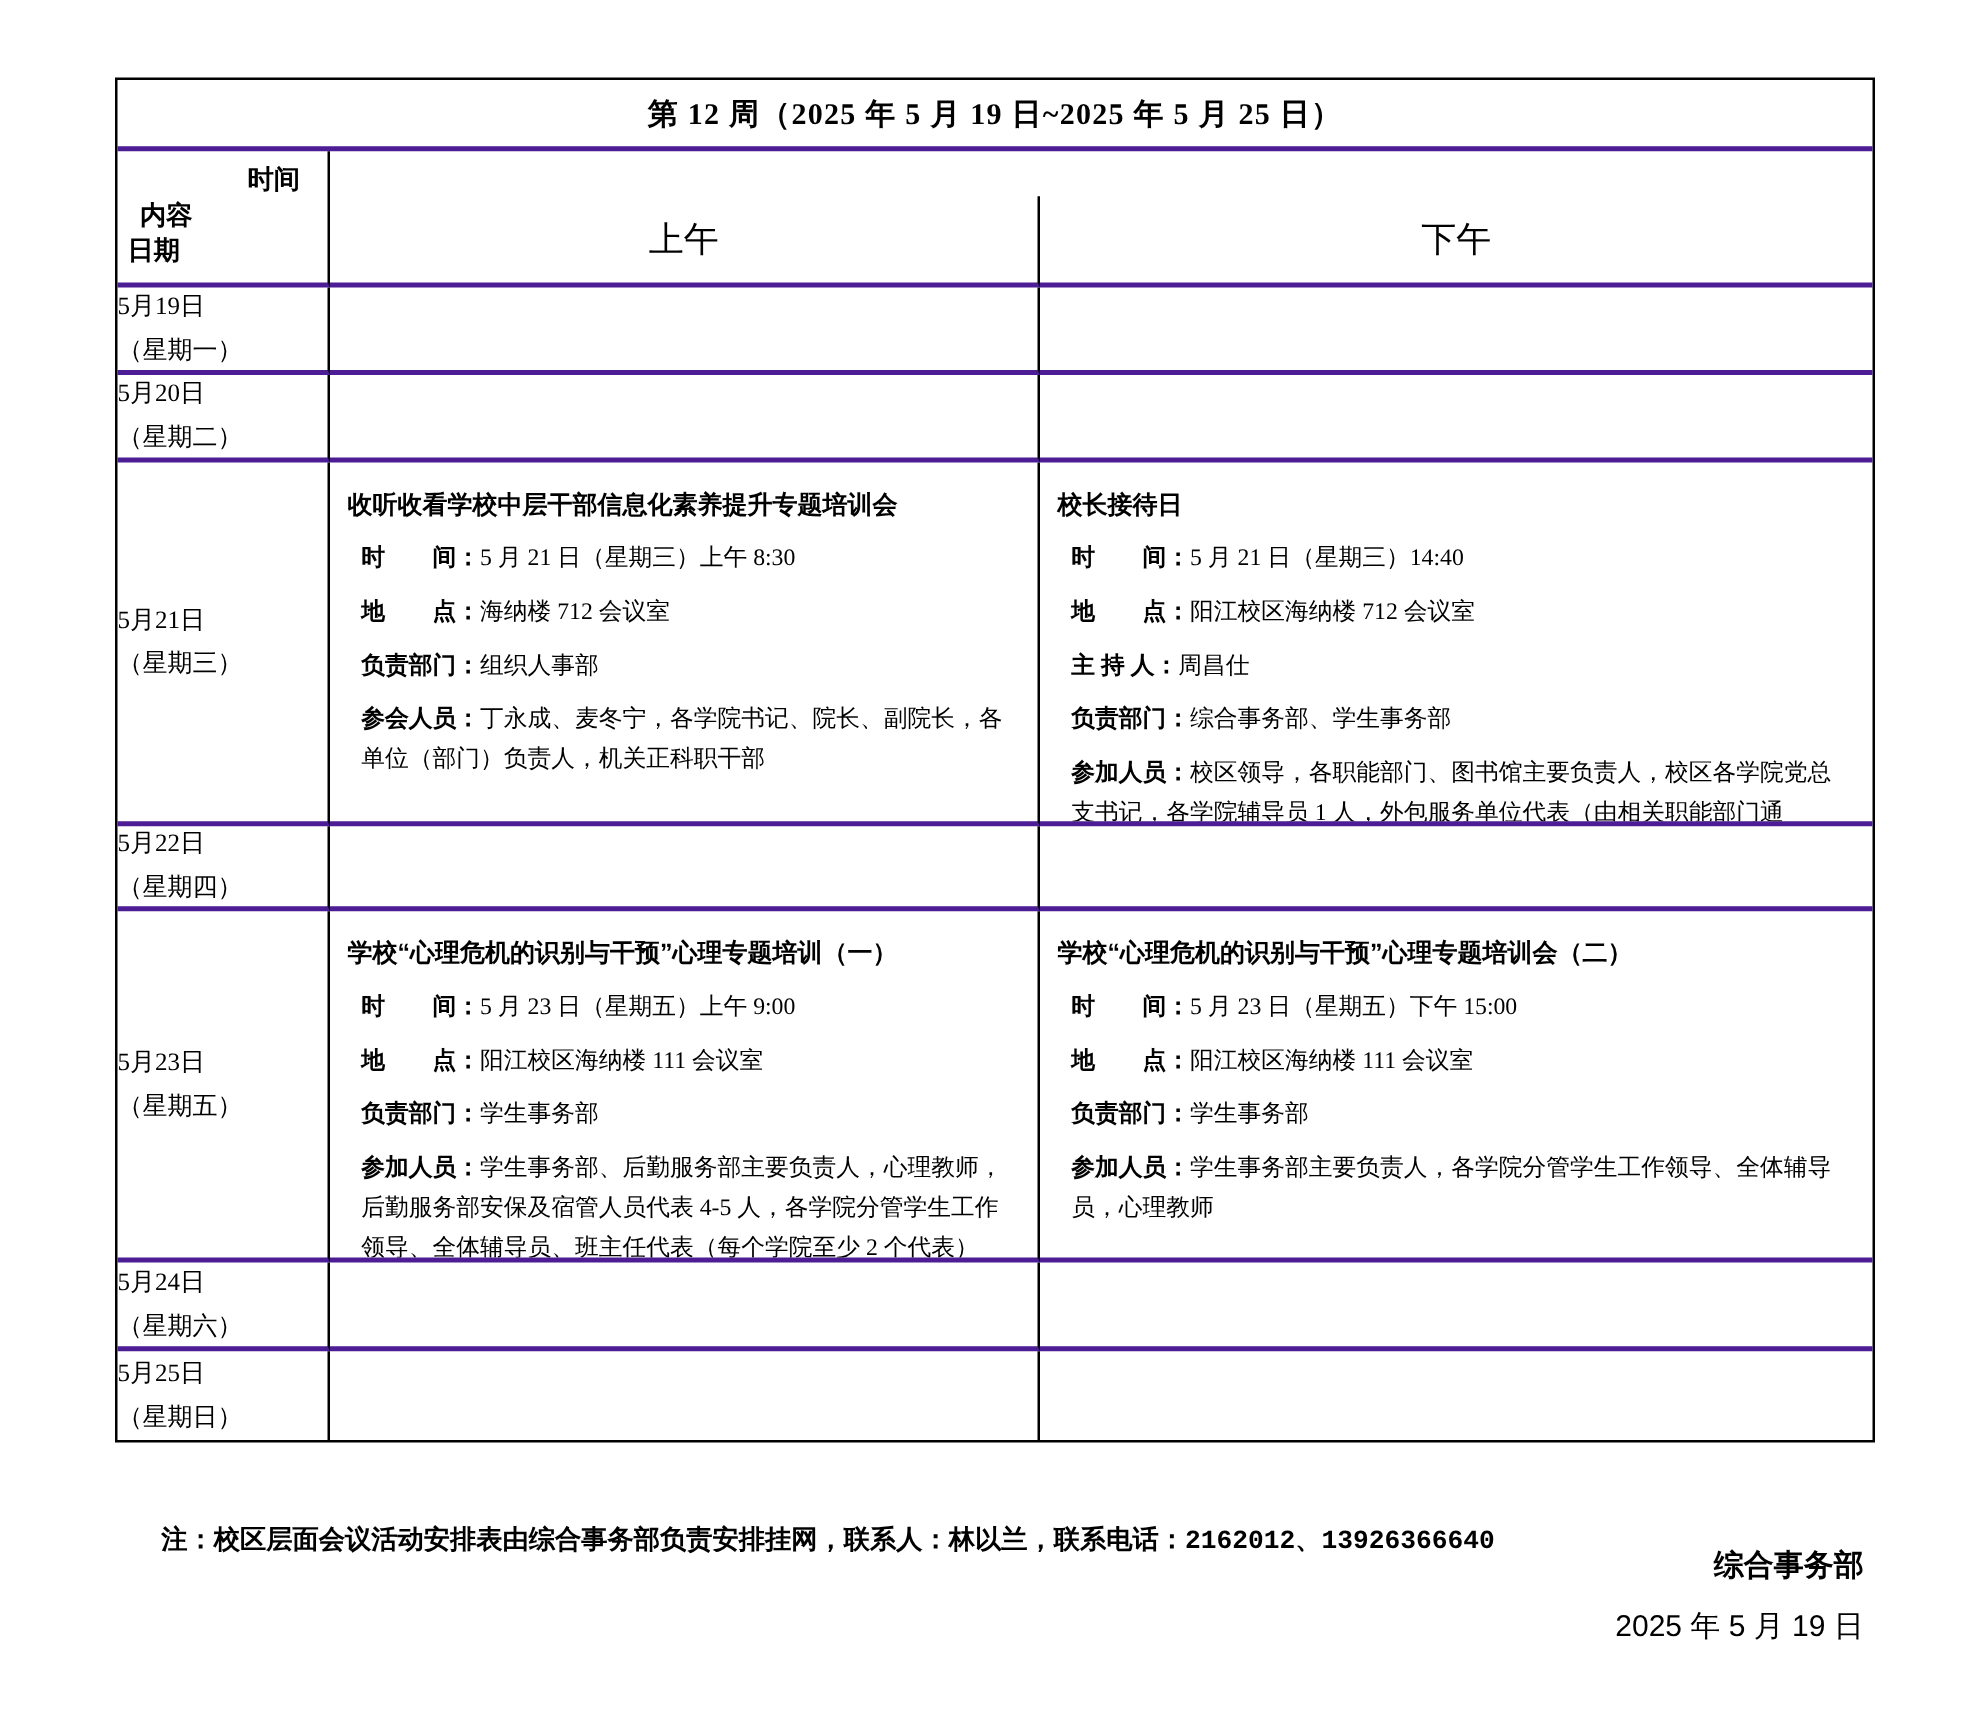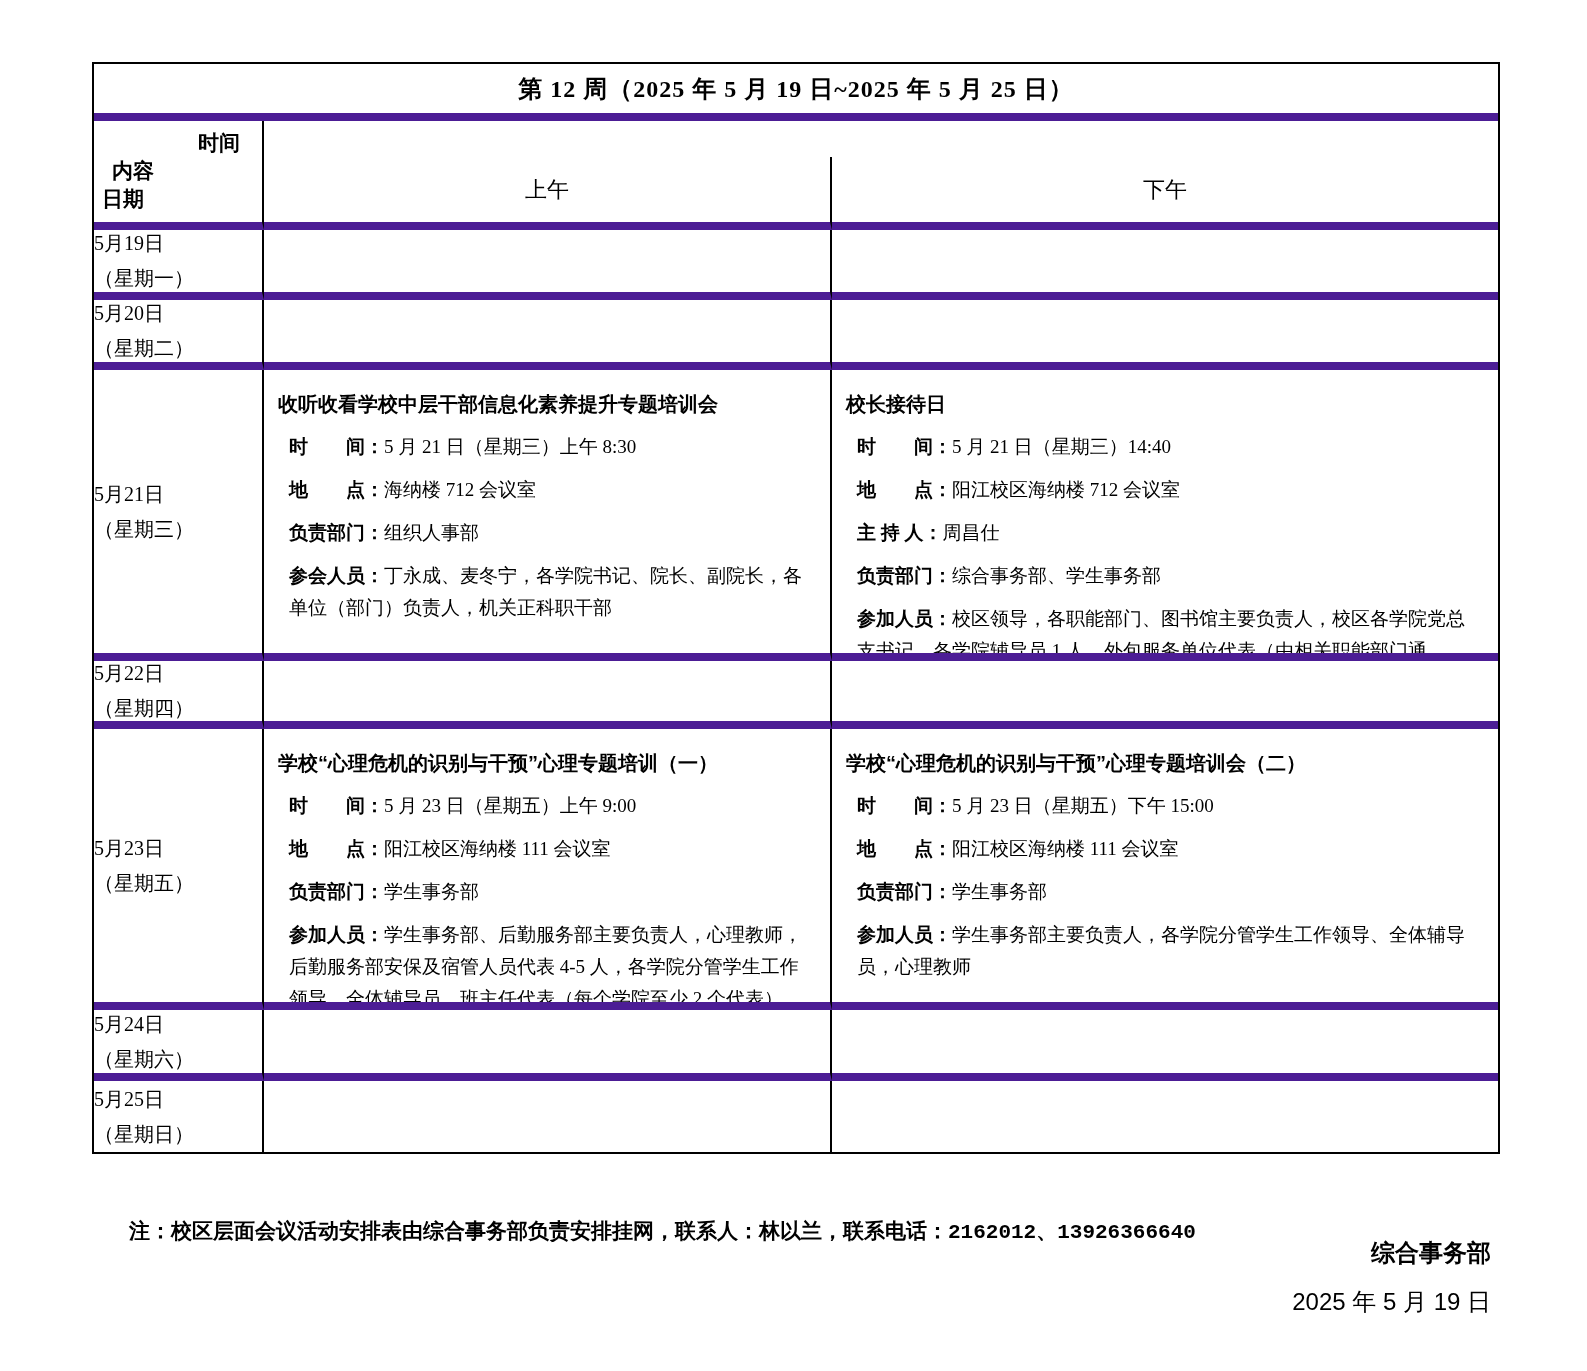--- a/index.html
+++ b/index.html
@@ -8,40 +8,40 @@
     font-family:"Liberation Serif","DejaVu Serif",serif;color:#000;
   }
   .sched-table{
     position:absolute;left:92px;top:62px;width:1408px;
     box-sizing:border-box;border:2px solid #000;
     display:grid;
     grid-template-columns:170px 568px 666px;
     grid-template-rows:57px 109px 70px 70px 291px 68px 281px 71px 71px;
   }
   .cell{
-    box-sizing:border-box;border-right:2px solid #000;border-bottom:8px solid #4c1d95;
+    box-sizing:border-box;border-right:2px solid #000;border-bottom:4px solid #4c1d95;
     overflow:hidden;
   }
   .no-r{border-right:none;}
   .no-b{border-bottom:none;}
   .title-cell{
     grid-column:1 / -1;display:flex;align-items:center;justify-content:center;
     font-weight:bold;font-size:24px;letter-spacing:1px;
   }
   .corner{
     display:flex;flex-direction:column;justify-content:space-between;
     padding:8px 22px 12px 6px;font-size:21px;font-weight:bold;
     font-family:"Liberation Sans","DejaVu Sans",sans-serif;
   }
   .corner .c1{text-align:right;}
   .corner .c2{text-align:left;padding-left:12px;}
   .corner .c3{text-align:left;padding-left:2px;}
   .col-head{
     display:flex;align-items:center;justify-content:center;
-    font-size:22px;font-family:"Liberation Sans","DejaVu Sans",sans-serif;margin-top:36px;
+    font-size:28px;font-family:"Liberation Sans","DejaVu Sans",sans-serif;margin-top:36px;
   }
   .date-cell{
     display:flex;flex-direction:column;align-items:flex-start;justify-content:center;
     font-size:20px;line-height:35px;text-align:center;
   }
   .event{padding:18px 12px 4px 14px;}
   .evt-title{
     margin:0;font-size:20px;line-height:32px;font-weight:bold;
     font-family:"Liberation Sans","DejaVu Sans",sans-serif;
   }

